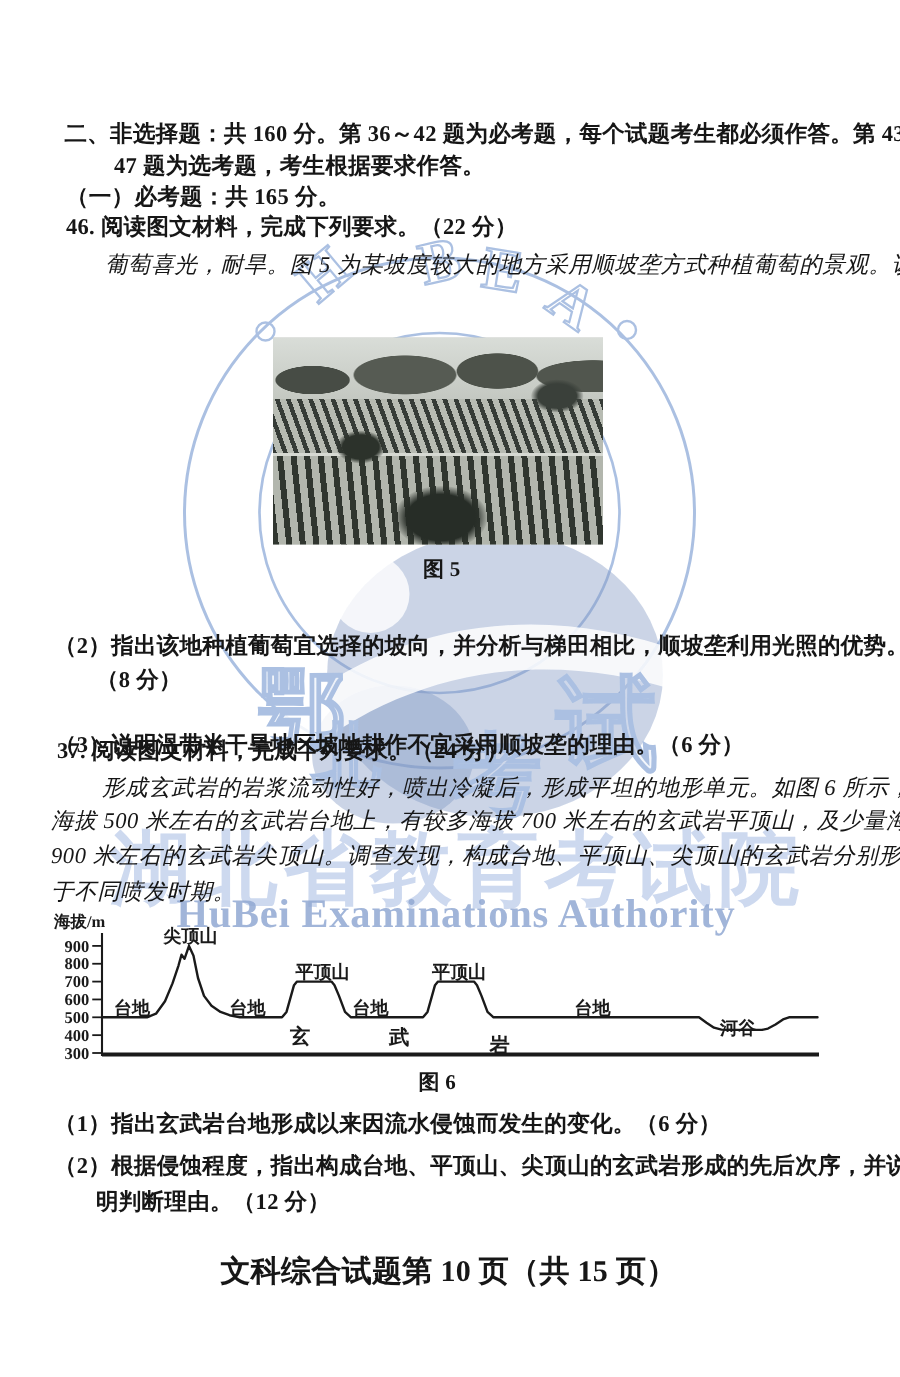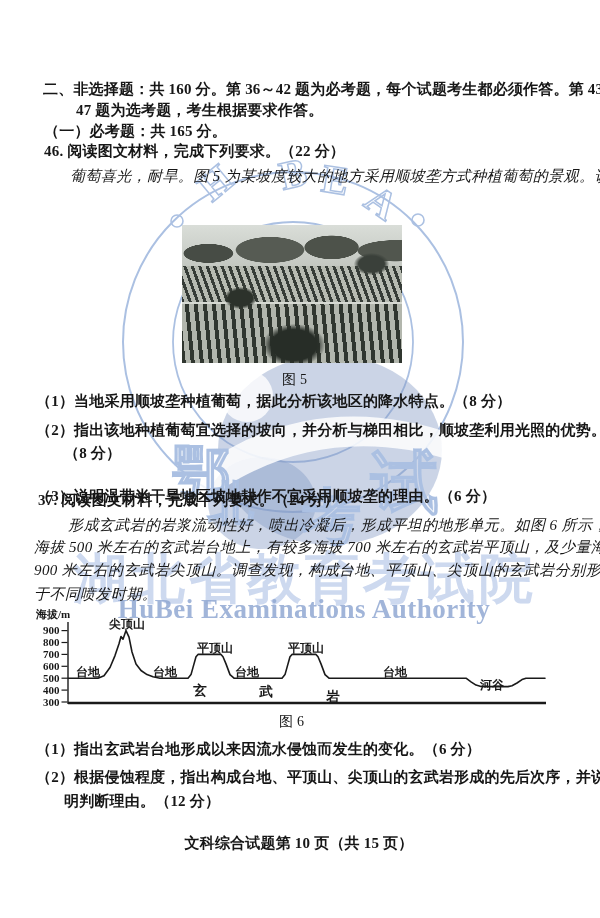--- a/index.html
+++ b/index.html
@@ -1,22 +1,22 @@
 <!DOCTYPE html>
 <html><head>
 <meta charset="utf-8">
 <style>
   html,body{margin:0;padding:0;background:#e8e8e8}
   .page{position:relative;width:600px;height:918px;margin:0 auto;background:#ffffff;overflow:hidden;
         font-family:"Liberation Serif",serif;color:#161616}
   
   .t{position:absolute;white-space:nowrap;font-size:15px;font-weight:700;letter-spacing:.2px;z-index:3}
   .kai{font-weight:500;font-style:italic;letter-spacing:.4px}
-  .caption{font-size:14px;font-weight:400}
-  .footer{left:0;width:598px;text-align:center;font-size:15px}
+  .caption{font-size:14px;font-weight:700}
+  .footer{left:0;width:598px;text-align:center;font-size:20px}
   
   .photo{position:absolute;left:182px;top:225px;width:220px;height:138px;background:#c6cac3;overflow:hidden;z-index:3}
   .photo .trees{position:absolute;left:0;top:0;width:100%;height:31%;
     background:
       radial-gradient(ellipse 42px 16px at 12% 66%, #474c45 58%, rgba(0,0,0,0) 60%),
       radial-gradient(ellipse 58px 22px at 40% 58%, #565b53 58%, rgba(0,0,0,0) 60%),
       radial-gradient(ellipse 46px 20px at 68% 52%, #4d524a 58%, rgba(0,0,0,0) 60%),
       radial-gradient(ellipse 64px 18px at 97% 60%, #51564e 58%, rgba(0,0,0,0) 60%),
       linear-gradient(#d9ddd8,#c3c7c0)}
   .photo .rowsUpper{position:absolute;left:0;top:30%;width:100%;height:27%;
@@ -87,21 +87,20 @@
   <div class="photo">
     <div class="trees"></div>
     <div class="rowsUpper"></div>
     <div class="rowsLower"></div>
     <div class="bushLeft"></div>
     <div class="bushCenter"></div>
     <div class="bushRight"></div>
   </div>
   <div class="t caption" style="left:282px;top:371px">图 5</div>
 
-  <div class="t" style="left:36px;top:392px">（1）当地采用顺坡垄种植葡萄，据此分析该地区的降水特点。（8 分）</div>
   <div class="t" style="left:36px;top:421px">（2）指出该地种植葡萄宜选择的坡向，并分析与梯田相比，顺坡垄利用光照的优势。</div>
   <div class="t" style="left:64px;top:444px">（8 分）</div>
   <div class="t" style="left:36px;top:487px">（3）说明温带半干旱地区坡地耕作不宜采用顺坡垄的理由。（6 分）</div>
 
   <div class="t" style="left:38px;top:491px">37. 阅读图文材料，完成下列要求。（24 分）</div>
   <div class="t kai" style="left:68px;top:516px">形成玄武岩的岩浆流动性好，喷出冷凝后，形成平坦的地形单元。如图 6 所示，某</div>
   <div class="t kai" style="left:34px;top:538px">海拔 500 米左右的玄武岩台地上，有较多海拔 700 米左右的玄武岩平顶山，及少量海拔</div>
   <div class="t kai" style="left:34px;top:561px">900 米左右的玄武岩尖顶山。调查发现，构成台地、平顶山、尖顶山的玄武岩分别形成</div>
   <div class="t kai" style="left:34px;top:585px">于不同喷发时期。</div>
 

